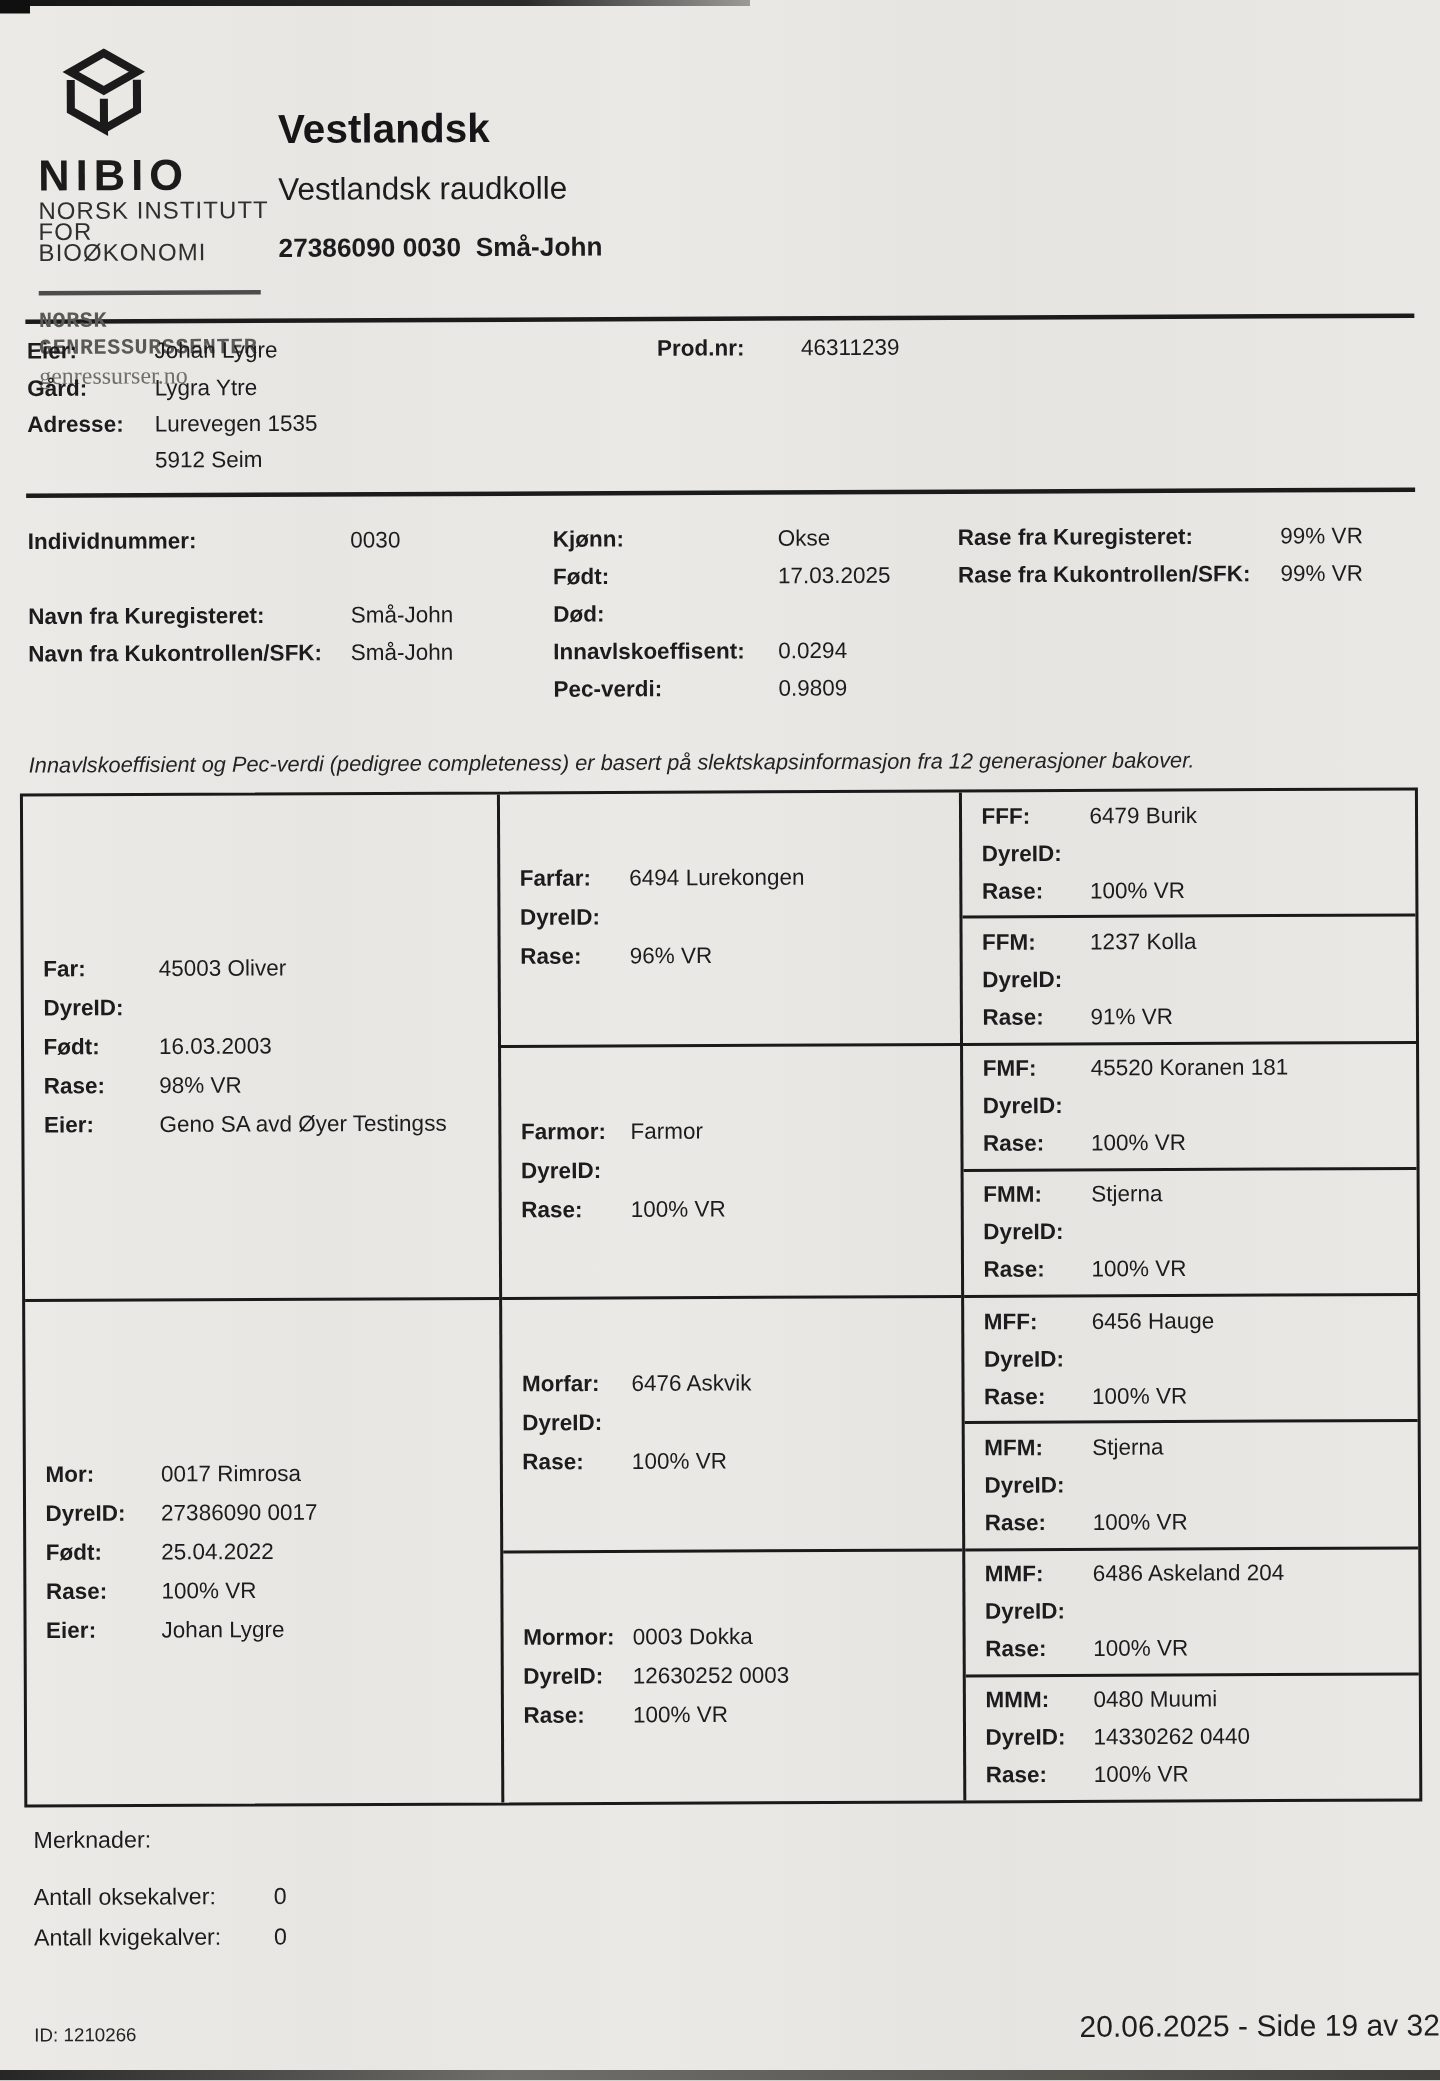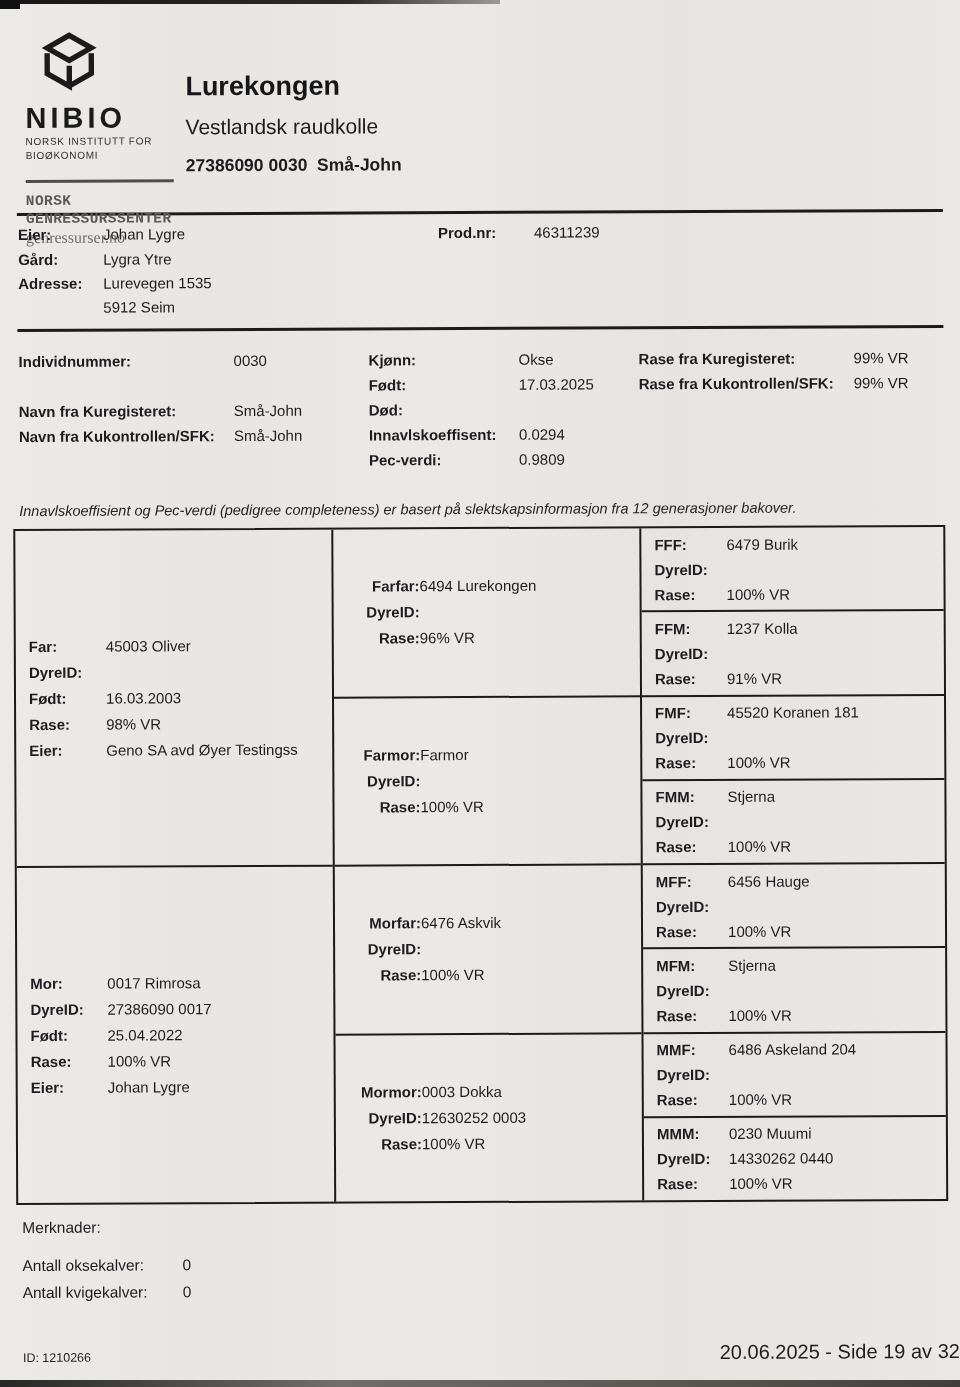--- a/index.html
+++ b/index.html
@@ -12,21 +12,21 @@
   
   .scan-top{position:absolute;top:0;left:0;width:500px;height:4px;background:linear-gradient(90deg,#151515,#2b2b2b 70%,#9b9a96);z-index:5;}
   .scan-top-blob{position:absolute;top:0;left:0;width:20px;height:9px;background:#101010;z-index:6;}
   .scan-bottom{position:absolute;bottom:0;left:0;right:0;height:7px;background:linear-gradient(90deg,#262626,#6f6e6a 35%,#55544f 75%,#403f3b);z-index:5;}
 
   
   .header{display:flex;margin:30px 0 0 28px;height:181px;box-sizing:border-box;}
   .logo-block{width:160px;flex-shrink:0;}
   .logo-mark{width:60px;height:62px;margin-left:14px;display:block;}
   .nibio-word{font-size:29px;font-weight:bold;letter-spacing:4px;color:#1b1b1b;margin-top:8px;}
-  .logo-sub{font-size:10px;letter-spacing:0.7px;color:#2f2f2f;line-height:14px;}
+  .logo-sub{font-size:16px;letter-spacing:0.7px;color:#2f2f2f;line-height:14px;}
   .logo-sub:first-of-type{margin-top:5px;}
   .logo-divider{width:148px;height:3px;background:#4c4c4c;margin:17px 0 9px;}
   .gen-line{font-family:Liberation Mono, monospace;font-weight:bold;color:#595956;font-size:14.5px;letter-spacing:0.4px;line-height:18px;}
   .gen-url{font-family:Liberation Serif, serif;color:#6e6e6a;font-size:16px;margin-top:1px;}
   .title-block{padding-top:40px;}
   .doc-title{font-size:27px;font-weight:bold;margin:0;color:#161618;}
   .breed-title{font-size:21px;font-weight:normal;margin:13px 0 0;}
   .animal-id{font-size:17.5px;font-weight:bold;margin:16px 0 0;white-space:pre;}
 
   .rule{height:3px;background:#1b1b1c;margin:0 15px 0 19px;}
@@ -56,21 +56,21 @@
   .ped-col{display:flex;flex-direction:column;}
   .ped-col1{width:316px;}
   .ped-col2{width:306px;border-left:2.5px solid #1a1a1b;}
   .ped-col3{flex:1;border-left:2.5px solid #1a1a1b;}
   .ped-cell{flex:1;display:flex;flex-direction:column;justify-content:center;padding-left:13px;box-sizing:border-box;}
   .ped-cell + .ped-cell{border-top:2.5px solid #1a1a1b;}
   .ped-row{display:flex;line-height:26px;font-size:15px;}
   .ped-col3 .ped-row{line-height:25px;}
   .ped-label{font-weight:bold;flex-shrink:0;}
   .ped-col1 .ped-label{width:77px;}
-  .ped-col2 .ped-label{width:73px;text-align:right;}
+  .ped-col2 .ped-label{width:73px;}
   .ped-col3 .ped-label{width:72px;padding-left:-3px;}
 
   
   .remarks{margin:14px 0 0 20px;font-size:15.5px;}
   .remarks-head{margin-bottom:15px;}
   .calf-row{display:flex;line-height:27px;}
   .calf-label{width:160px;flex-shrink:0;}
 
   
   .footer{position:absolute;left:20px;right:3px;top:1342px;display:flex;justify-content:space-between;align-items:baseline;}
@@ -95,21 +95,21 @@
         </svg>
         <div class="nibio-word">NIBIO</div>
         <div class="logo-sub">NORSK INSTITUTT FOR</div>
         <div class="logo-sub">BIOØKONOMI</div>
         <div class="logo-divider"></div>
         <div class="gen-line">NORSK</div>
         <div class="gen-line">GENRESSURSSENTER</div>
         <div class="gen-url">genressurser.no</div>
       </div>
       <div class="title-block">
-        <h1 class="doc-title">Lurekongen</h1>
+        <h1 class="doc-title">Vestlandsk</h1>
         <h2 class="breed-title">Vestlandsk raudkolle</h2>
         <h3 class="animal-id">27386090 0030  Små-John</h3>
       </div>
     </header>
 
     <div class="rule"></div>
 
     <section class="owner">
       <div class="owner-row r0">
         <span class="f-label">Eier:</span>
@@ -387,21 +387,21 @@
               <span class="ped-value"></span>
             </div>
             <div class="ped-row">
               <span class="ped-label">Rase:</span>
               <span class="ped-value">100% VR</span>
             </div>
           </div>
           <div class="ped-cell">
             <div class="ped-row">
               <span class="ped-label">MMM:</span>
-              <span class="ped-value">0230 Muumi</span>
+              <span class="ped-value">0480 Muumi</span>
             </div>
             <div class="ped-row">
               <span class="ped-label">DyreID:</span>
               <span class="ped-value">14330262 0440</span>
             </div>
             <div class="ped-row">
               <span class="ped-label">Rase:</span>
               <span class="ped-value">100% VR</span>
             </div>
           </div>

